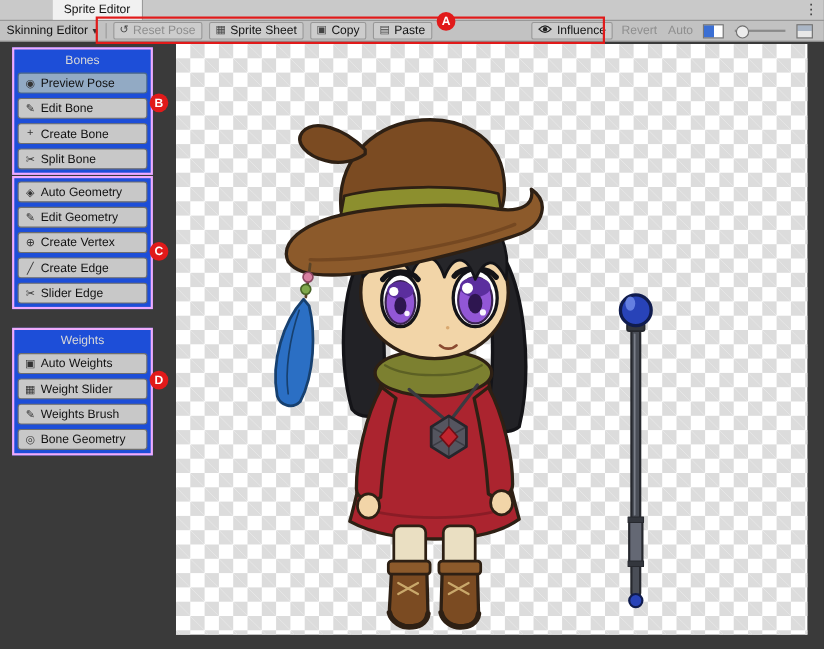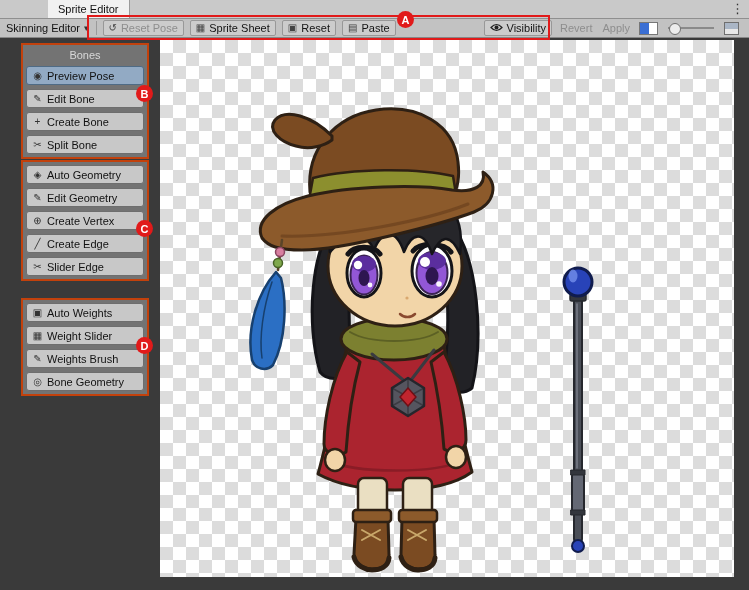--- a/index.html
+++ b/index.html
@@ -32,21 +32,21 @@
   .grid-ic{width:13px;height:11px;border:1px solid #6f6f6f;margin:0 10px 0 4px;background:
            linear-gradient(#aab6c6 0 50%,#e8e8e8 50% 100%);cursor:pointer;}
 
   
   .ann-box{position:absolute;border:2px solid #e11a1a;pointer-events:none;z-index:30;}
   .ann-circle{position:absolute;width:17px;height:17px;border-radius:50%;background:#e11a1a;color:#fff;
               font-weight:bold;font-size:11px;display:flex;align-items:center;justify-content:center;
               z-index:31;pointer-events:none;}
 
   
-  .panel{position:absolute;left:21px;width:118px;border:2px solid #c2410c;background:#737373;padding:3px;z-index:20;}
+  .panel{position:absolute;left:11px;width:118px;border:2px solid #f0abfc;background:#1d4ed8;padding:3px;z-index:20;}
   .panel-title{color:#d8d8d8;text-align:center;height:15px;line-height:15px;margin-bottom:3px;}
   .p-btn{display:flex;align-items:center;gap:4px;height:17px;margin-bottom:4px;padding:0 5px;
          background:#c8c8c8;border:1px solid #6e6e6e;border-radius:3px;color:#111;cursor:pointer;white-space:nowrap;}
   .p-btn:last-child{margin-bottom:0;}
   .p-btn .glyph{width:11px;text-align:center;font-size:10px;color:#333;flex:0 0 auto;}
   .p-btn.selected{background:#92aac4;border-color:#4f6b85;}
 
   
   .canvas{position:absolute;left:160px;top:40px;width:574px;height:537px;background-color:#ffffff;cursor:grab;
     background-image:
@@ -77,40 +77,40 @@
     <div class="tb-btn disabled">
       <span class="glyph">↺</span>
       <span>Reset Pose</span>
     </div>
     <div class="tb-btn">
       <span class="glyph">▦</span>
       <span>Sprite Sheet</span>
     </div>
     <div class="tb-btn">
       <span class="glyph">▣</span>
-      <span>Reset</span>
+      <span>Copy</span>
     </div>
     <div class="tb-btn">
       <span class="glyph">▤</span>
       <span>Paste</span>
     </div>
 
     <div class="spacer"></div>
 
     <div class="tb-btn">
       <span class="glyph">
         <svg width="13" height="9" viewBox="0 0 13 9">
             <path d="M1,4.5 Q6.5,-1.5 12,4.5 Q6.5,10.5 1,4.5 Z" fill="none" stroke="#222" stroke-width="1.2"></path>
             <circle cx="6.5" cy="4.5" r="2" fill="#222"></circle>
           </svg>
       </span>
-      <span>Visibility</span>
+      <span>Influence</span>
     </div>
     <div class="tb-flat">Revert</div>
-    <div class="tb-flat">Apply</div>
+    <div class="tb-flat">Auto</div>
     <div class="swatch"></div>
     <div class="slider">
       <div class="slider-knob"></div>
     </div>
     <div class="grid-ic"></div>
   </div>
 
   <div class="ann-box" style="left:87px;top:15px;width:459px;height:21px;"></div>
   <div class="ann-circle" style="left:397px;top:11px;">A</div>
 
@@ -153,20 +153,21 @@
       <span>Create Edge</span>
     </div>
     <div class="p-btn">
       <span class="glyph">✂</span>
       <span>Slider Edge</span>
     </div>
   </div>
   <div class="ann-circle" style="left:136px;top:220px;">C</div>
 
   <div class="panel" style="top:298px;">
+    <div class="panel-title">Weights</div>
     <div class="p-btn">
       <span class="glyph">▣</span>
       <span>Auto Weights</span>
     </div>
     <div class="p-btn">
       <span class="glyph">▦</span>
       <span>Weight Slider</span>
     </div>
     <div class="p-btn">
       <span class="glyph">✎</span>

